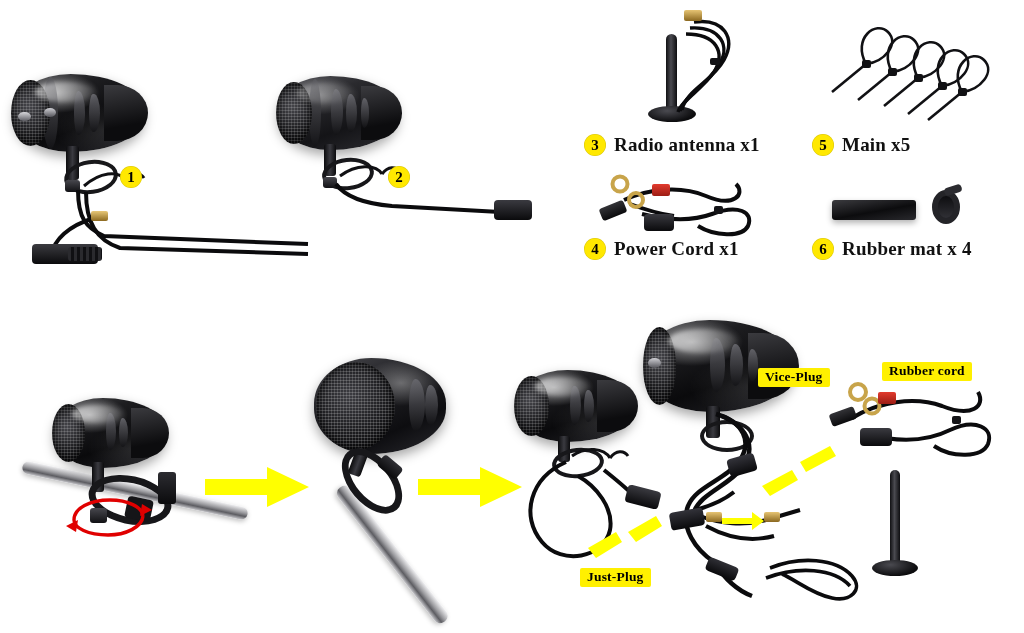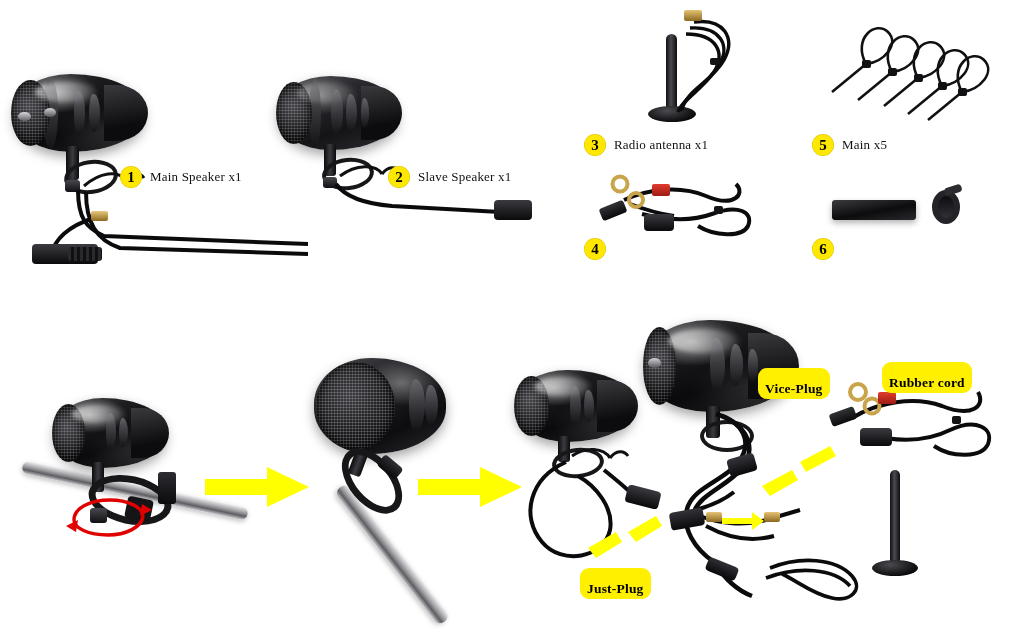--- a/index.html
+++ b/index.html
@@ -10,24 +10,24 @@
 
   
   .abs{position:absolute;}
   .lbl{font-family:"Liberation Serif",serif;font-weight:bold;color:#111;
        white-space:nowrap;letter-spacing:.2px;}
   .badge{display:inline-flex;align-items:center;justify-content:center;
          width:22px;height:22px;border-radius:50%;background:#FFE800;
          color:#000;font-family:"Liberation Serif",serif;font-weight:bold;
          font-size:15px;line-height:1;box-shadow:0 0 0 .5px rgba(0,0,0,.15) inset;}
   .item-row{display:flex;align-items:center;gap:8px;}
-  .item-row .txt{font-size:13px;font-weight:normal;}
+  .item-row .txt{font-size:19px;font-weight:bold;}
 
   .hl{background:#FFF000;color:#000;font-weight:bold;font-size:13.5px;
-      padding:13px 7px 2px;border-radius:9px;display:inline-block;
+      padding:1px 7px 2px;border-radius:2px;display:inline-block;
       font-family:"Liberation Serif",serif;letter-spacing:.2px;}
 
   
   .spk{position:absolute;}
   .spk .body{position:absolute;left:0;top:0;width:100%;height:100%;
       border-radius:48% 62% 62% 48% / 50% 50% 50% 50%;
       background:
         radial-gradient(ellipse 55% 42% at 32% 24%, rgba(255,255,255,.55), rgba(255,255,255,0) 62%),
         radial-gradient(ellipse 70% 55% at 72% 72%, rgba(255,255,255,.10), rgba(255,255,255,0) 60%),
         linear-gradient(160deg,#4a4a4d 0%,#1d1d20 28%,#0a0a0c 62%,#242428 100%);
@@ -106,21 +106,20 @@
                   background:linear-gradient(180deg,#e8c878,#8d6a21);"></div>
 
       <div class="abs" style="left:24px;top:176px;width:66px;height:20px;border-radius:4px;
                   background:linear-gradient(180deg,#3b3b40,#0a0a0c);"></div>
       <div class="abs" style="left:60px;top:179px;width:34px;height:14px;border-radius:3px;
                   background:repeating-linear-gradient(90deg,#2a2a2e 0 3px,#101013 3px 6px);"></div>
     </div>
 
     <div class="abs item-row" style="left:120px;top:166px;">
       <span class="badge">1</span>
-      <span class="txt lbl">Main Speaker x1</span>
     </div>
 
     <div class="abs" style="left:272px;top:72px;width:300px;height:160px;">
 
       <div class="spk" style="left:6px;top:4px;width:120px;height:74px;">
         <div class="body" style="background:
               radial-gradient(ellipse 55% 42% at 34% 26%, rgba(255,255,255,.38), rgba(255,255,255,0) 62%),
               linear-gradient(160deg,#56565b 0%,#2a2a2e 30%,#141417 65%,#2d2d32 100%);"></div>
         <div class="nose"></div>
         <div class="ringA" style="left:26%;width:10%;"></div>
@@ -139,21 +138,20 @@
         <path d="M64 112 C 74 126, 96 132, 120 134 L 228 140" stroke="#0b0b0d" stroke-width="4" fill="none"></path>
         <path d="M68 104 C 84 92, 104 92, 110 102" stroke="#101013" stroke-width="3" fill="none"></path>
         <path d="M110 102 C 116 94, 124 94, 128 100" stroke="#101013" stroke-width="3" fill="none"></path>
       </svg>
       <div class="abs" style="left:222px;top:128px;width:38px;height:20px;border-radius:4px;
                   background:linear-gradient(180deg,#3a3a40,#0a0a0c);"></div>
     </div>
 
     <div class="abs item-row" style="left:388px;top:166px;">
       <span class="badge">2</span>
-      <span class="txt lbl">Slave Speaker x1</span>
     </div>
 
     <div class="abs" style="left:620px;top:4px;width:160px;height:122px;">
       <div class="abs" style="left:46px;top:30px;width:11px;height:78px;border-radius:6px 6px 2px 2px;
                   background:linear-gradient(90deg,#101013,#4a4a50 45%,#0d0d10);"></div>
       <div class="abs" style="left:28px;top:102px;width:48px;height:16px;border-radius:50%;
                   background:radial-gradient(ellipse at 40% 30%,#4a4a50,#0c0c0e 70%);"></div>
       <svg class="art" width="160" height="122">
         <path d="M74 18 C 104 14, 116 34, 104 56 C 92 78, 66 86, 62 106" stroke="#0b0b0d" stroke-width="3.4" fill="none"></path>
         <path d="M70 24 C 100 22, 112 42, 98 62 C 86 82, 64 92, 60 107" stroke="#0b0b0d" stroke-width="3.4" fill="none"></path>
@@ -210,33 +208,35 @@
                   background:linear-gradient(180deg,#e23b2e,#9c1d14);"></div>
       <div class="abs" style="left:14px;top:38px;width:26px;height:13px;border-radius:3px;
                   background:linear-gradient(180deg,#333337,#0a0a0c);transform:rotate(-22deg);"></div>
       <div class="abs" style="left:58px;top:48px;width:30px;height:17px;border-radius:4px;
                   background:linear-gradient(180deg,#3a3a40,#0a0a0c);"></div>
       <div class="abs" style="left:128px;top:40px;width:9px;height:8px;border-radius:2px;background:#141417;"></div>
     </div>
 
     <div class="abs item-row" style="left:584px;top:238px;">
       <span class="badge">4</span>
+      <span class="txt lbl">Power Cord x1</span>
     </div>
 
     <div class="abs" style="left:824px;top:182px;width:160px;height:60px;">
       <div class="rubberstrip" style="left:8px;top:18px;width:84px;height:20px;"></div>
       <div class="abs" style="left:108px;top:8px;width:28px;height:34px;border-radius:50%;
                   border:6px solid #242428;box-sizing:border-box;
                   background:linear-gradient(180deg,#0d0d10,#303035);"></div>
       <div class="abs" style="left:120px;top:4px;width:18px;height:8px;border-radius:4px;
                   background:#2b2b30;transform:rotate(-18deg);"></div>
     </div>
 
     <div class="abs item-row" style="left:812px;top:238px;">
       <span class="badge">6</span>
+      <span class="txt lbl">Rubber mat x 4</span>
     </div>
   </div>
 
   <div class="abs" style="left:0;top:300px;width:1024px;height:333px;">
 
     <div class="abs" style="left:30px;top:80px;width:230px;height:200px;">
 
       <div class="bar" style="left:-10px;top:104px;width:230px;transform:rotate(12deg);"></div>
 
       <div class="spk" style="left:24px;top:18px;width:112px;height:70px;">

